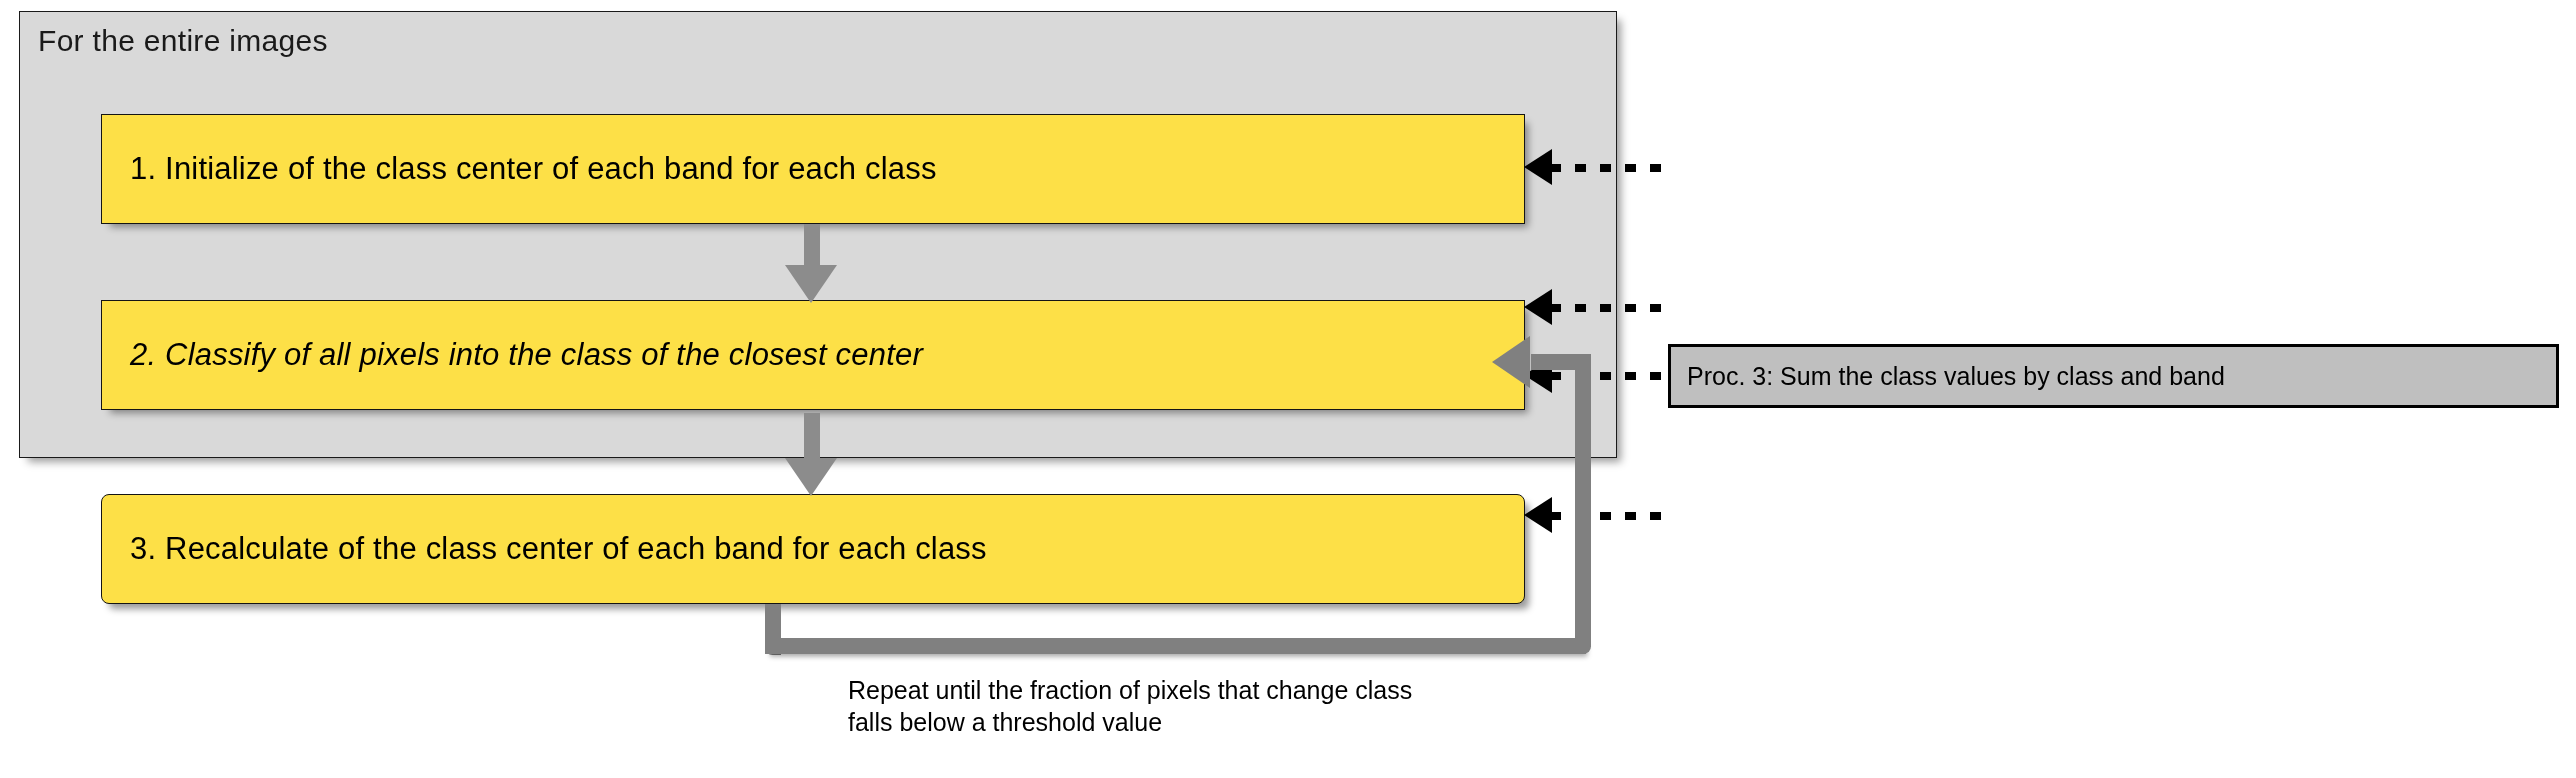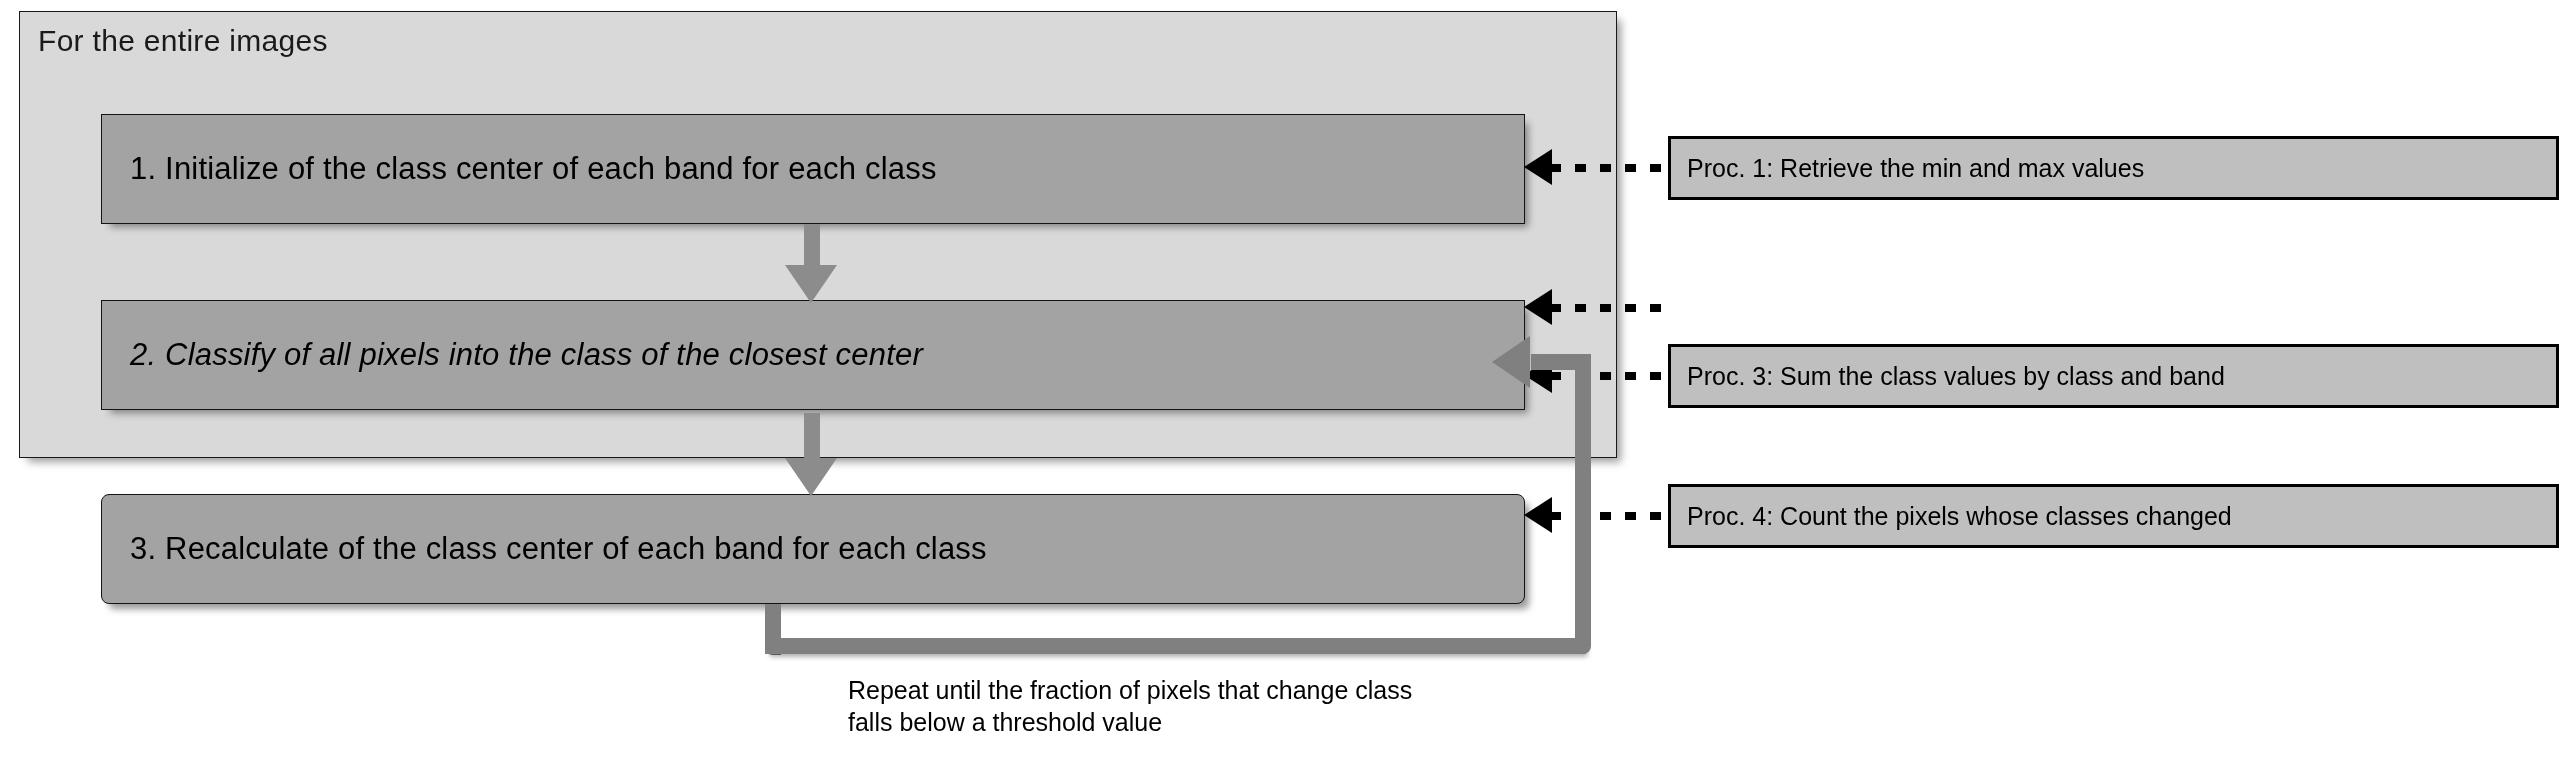--- a/index.html
+++ b/index.html
@@ -26,21 +26,21 @@
     left:38px;top:23.5px;
     font-size:30px;
     color:#1a1a1a;
     white-space:nowrap;
     letter-spacing:0.3px;
   }
 
   
   .step-box{
     position:absolute;
-    background:#a3a3a3;
+    background:#fde047;
     border:1.9px solid #141414;
     box-sizing:border-box;
     box-shadow:6.2px 6.8px 7.4px -2.5px rgba(0,0,0,0.40);
     display:flex;align-items:center;
   }
   .step-box .step-text{
     font-size:31px;
     color:#000000;
     padding-left:28px;
     white-space:nowrap;
@@ -148,28 +148,22 @@
   <div class="step-box" id="step1">
     <span class="step-text">1. Initialize of the class center of each band for each class</span>
   </div>
   <div class="step-box" id="step2">
     <span class="step-text">2. Classify of all pixels into the class of the closest center</span>
   </div>
   <div class="step-box" id="step3">
     <span class="step-text">3. Recalculate of the class center of each band for each class</span>
   </div>
 
-  <div class="proc-box" id="proc1">
-    <span class="proc-text">Proc. 1: Retrieve the min and max values</span>
-  </div>
   <div class="proc-box" id="proc3">
     <span class="proc-text">Proc. 3: Sum the class values by class and band</span>
-  </div>
-  <div class="proc-box" id="proc4">
-    <span class="proc-text">Proc. 4: Count the pixels whose classes changed</span>
   </div>
 
   <div class="dotted-line" id="dot1"></div>
   <div class="dot-arrow" id="dot1a"></div>
   <div class="dotted-line" id="dot2"></div>
   <div class="dot-arrow" id="dot2a"></div>
   <div class="dotted-line" id="dot3"></div>
   <div class="dot-arrow" id="dot3a"></div>
   <div class="dotted-line" id="dot4"></div>
   <div class="dot-arrow" id="dot4a"></div>

